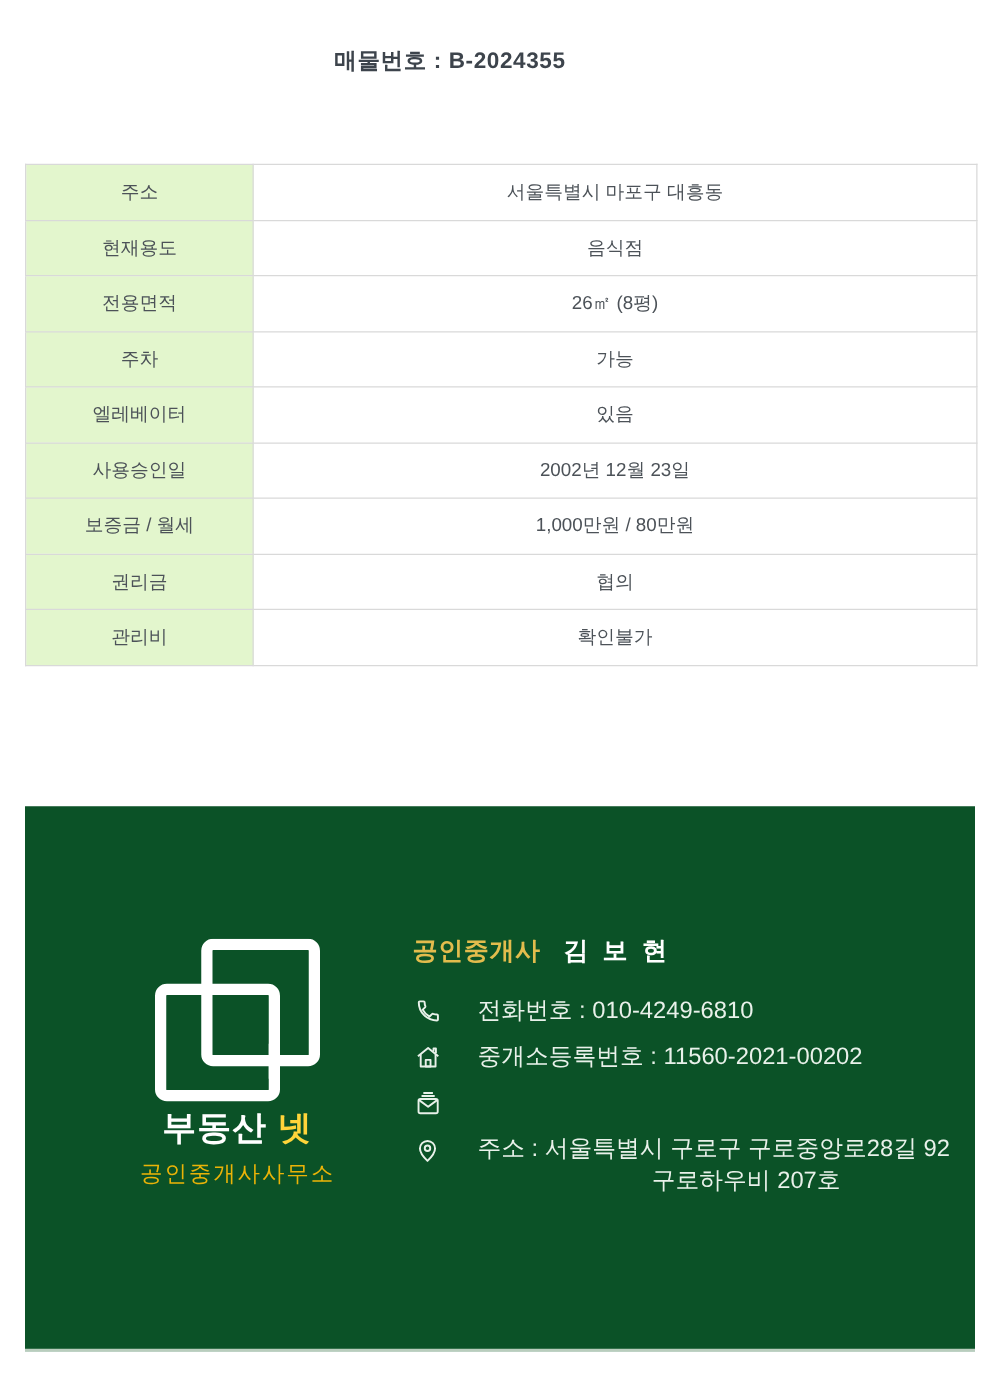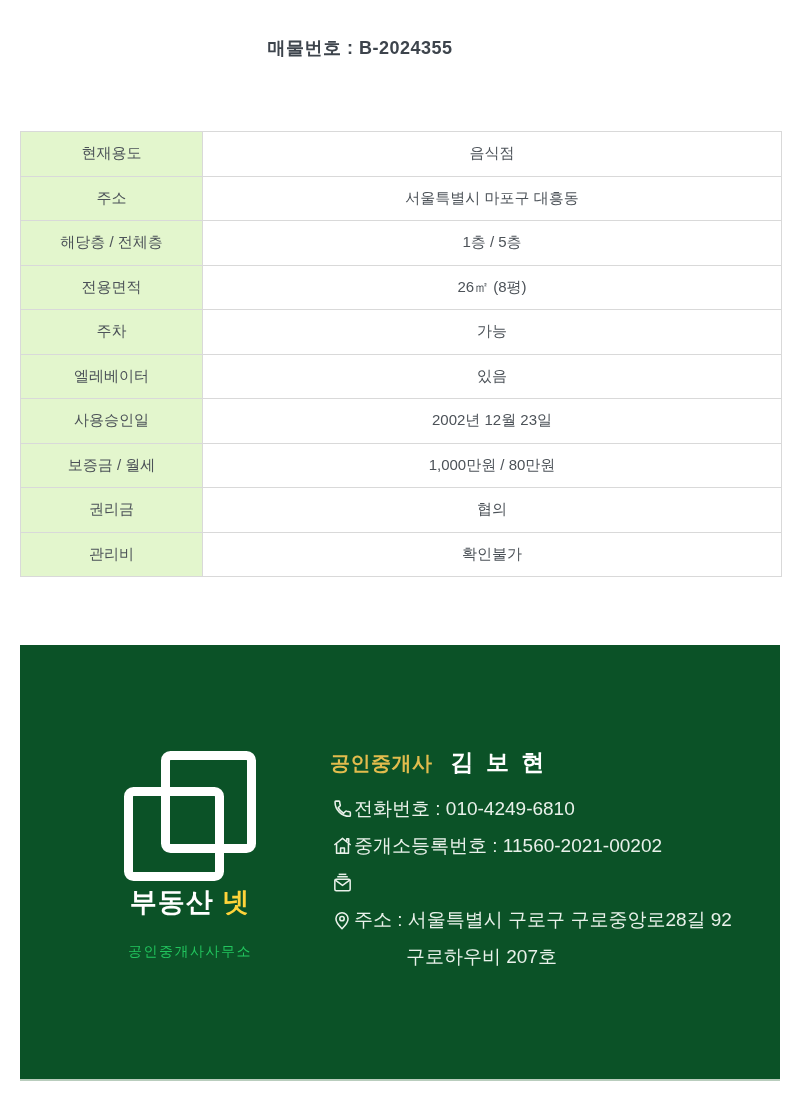--- a/index.html
+++ b/index.html
@@ -52,63 +52,59 @@
     text-align:center;
   }
   .logo-mark{display:block;margin:6px auto 0 auto;}
   .brand-line{
     margin-top:2px;
     font-size:27px;font-weight:bold;color:#ffffff;
     letter-spacing:1px;white-space:nowrap;
   }
   .brand-accent{color:#ffd43a;}
   .brand-sub{
-    margin-top:23px;
-    font-size:14px;color:#22c55e;
+    margin-top:7px;
+    font-size:18px;color:#eab308;
     letter-spacing:1.5px;white-space:nowrap;
   }
 
   .agent-line{
     position:absolute;left:310px;top:102px;
     display:flex;align-items:baseline;gap:18px;white-space:nowrap;text-align:right;
   }
   .agent-role{font-size:20px;font-weight:bold;color:#e2bc4d;letter-spacing:.5px;}
-  .agent-name{font-size:23px;font-weight:bold;color:#ffffff;letter-spacing:3px;}
+  .agent-name{font-size:20px;font-weight:bold;color:#ffffff;letter-spacing:3px;}
 
   .contact-block{
     position:absolute;left:310px;top:151px;
   }
   .contact-row{
-    display:flex;align-items:flex-start;gap:0;
+    display:flex;align-items:flex-start;gap:28px;
     margin-bottom:12px;
     font-size:19px;color:#e9f1ea;
-    line-height:25px;white-space:nowrap;
+    line-height:25px;white-space:nowrap;text-align:center;
   }
   .contact-row .cicon{flex:0 0 24px;width:24px;height:25px;display:flex;align-items:center;justify-content:center;}
   .contact-row svg{display:block;}
-  .contact-text .line2{margin-left:52px;margin-top:12px;}
+  .contact-text .line2{margin-left:52px;margin-top:0;}
 </style>
 </head>
 <body>
 
 <div class="page-title">매물번호 : B-2024355</div>
 
 <table class="listing-table">
   <tbody>
     <tr>
+      <td class="cell-label">주소</td>
+      <td class="cell-value">서울특별시 마포구 대흥동</td>
+    </tr>
+    <tr>
       <td class="cell-label">현재용도</td>
       <td class="cell-value">음식점</td>
-    </tr>
-    <tr>
-      <td class="cell-label">주소</td>
-      <td class="cell-value">서울특별시 마포구 대흥동</td>
-    </tr>
-    <tr>
-      <td class="cell-label">해당층 / 전체층</td>
-      <td class="cell-value">1층 / 5층</td>
     </tr>
     <tr>
       <td class="cell-label">전용면적</td>
       <td class="cell-value">26㎡ (8평)</td>
     </tr>
     <tr>
       <td class="cell-label">주차</td>
       <td class="cell-value">가능</td>
     </tr>
     <tr>

